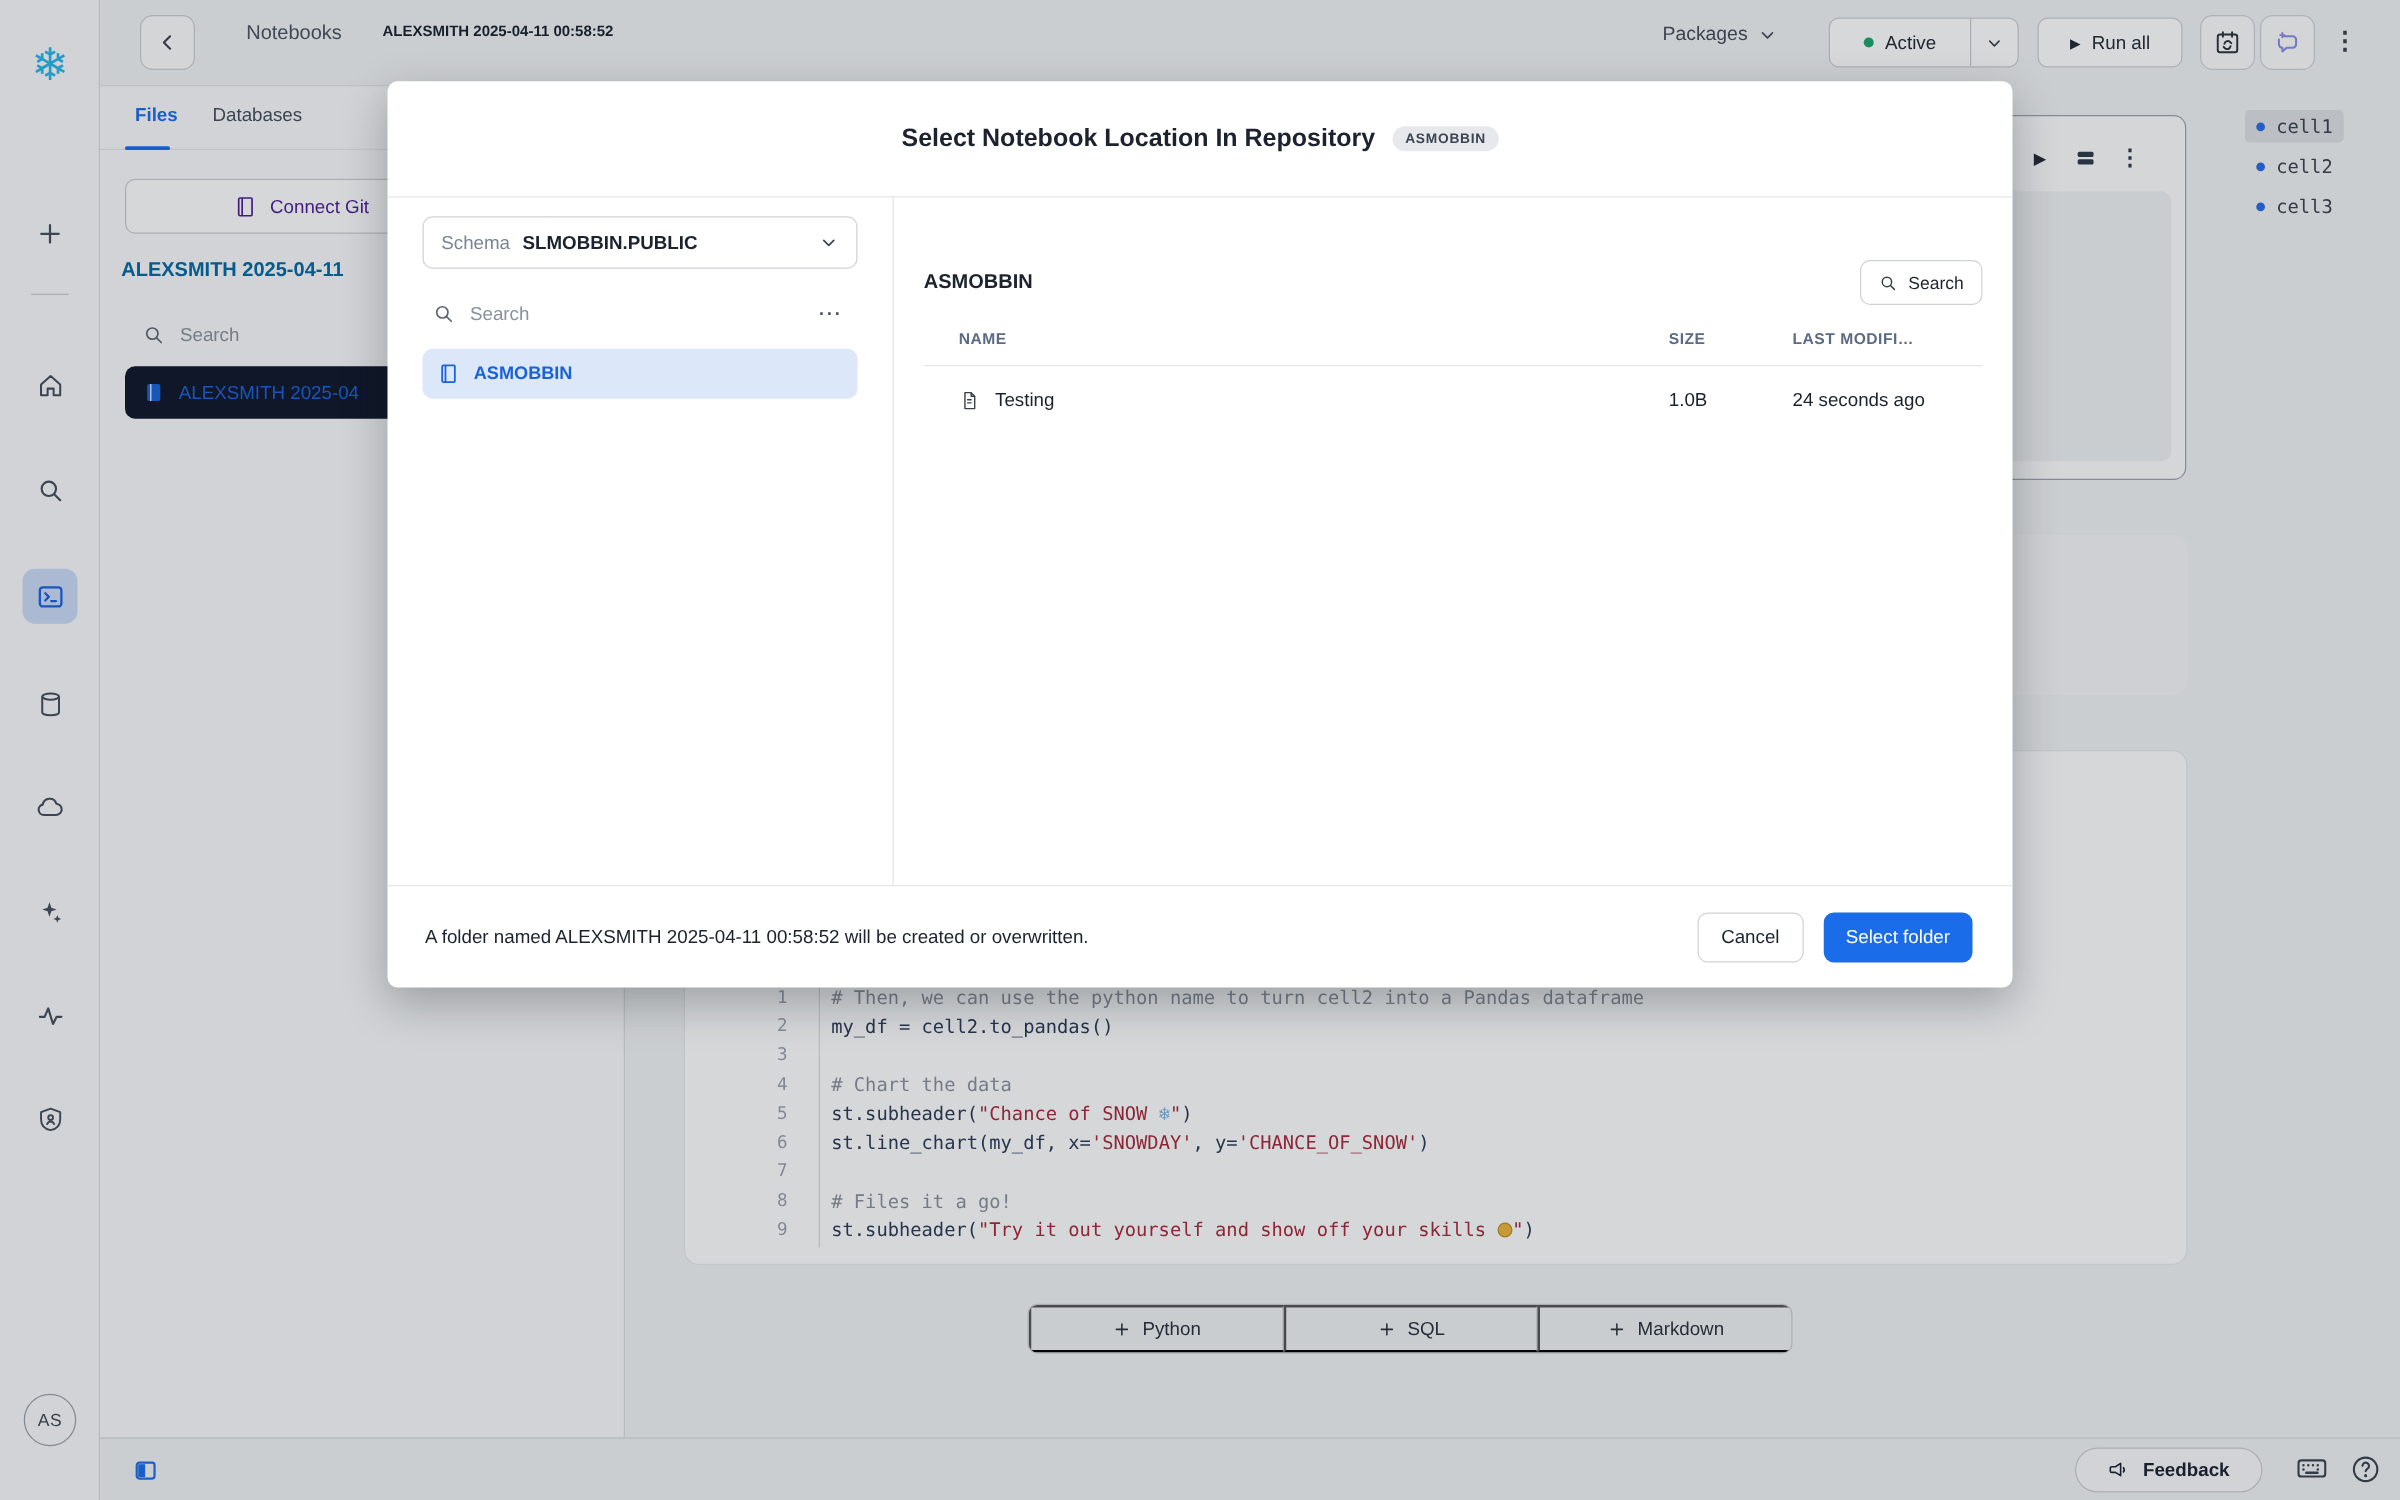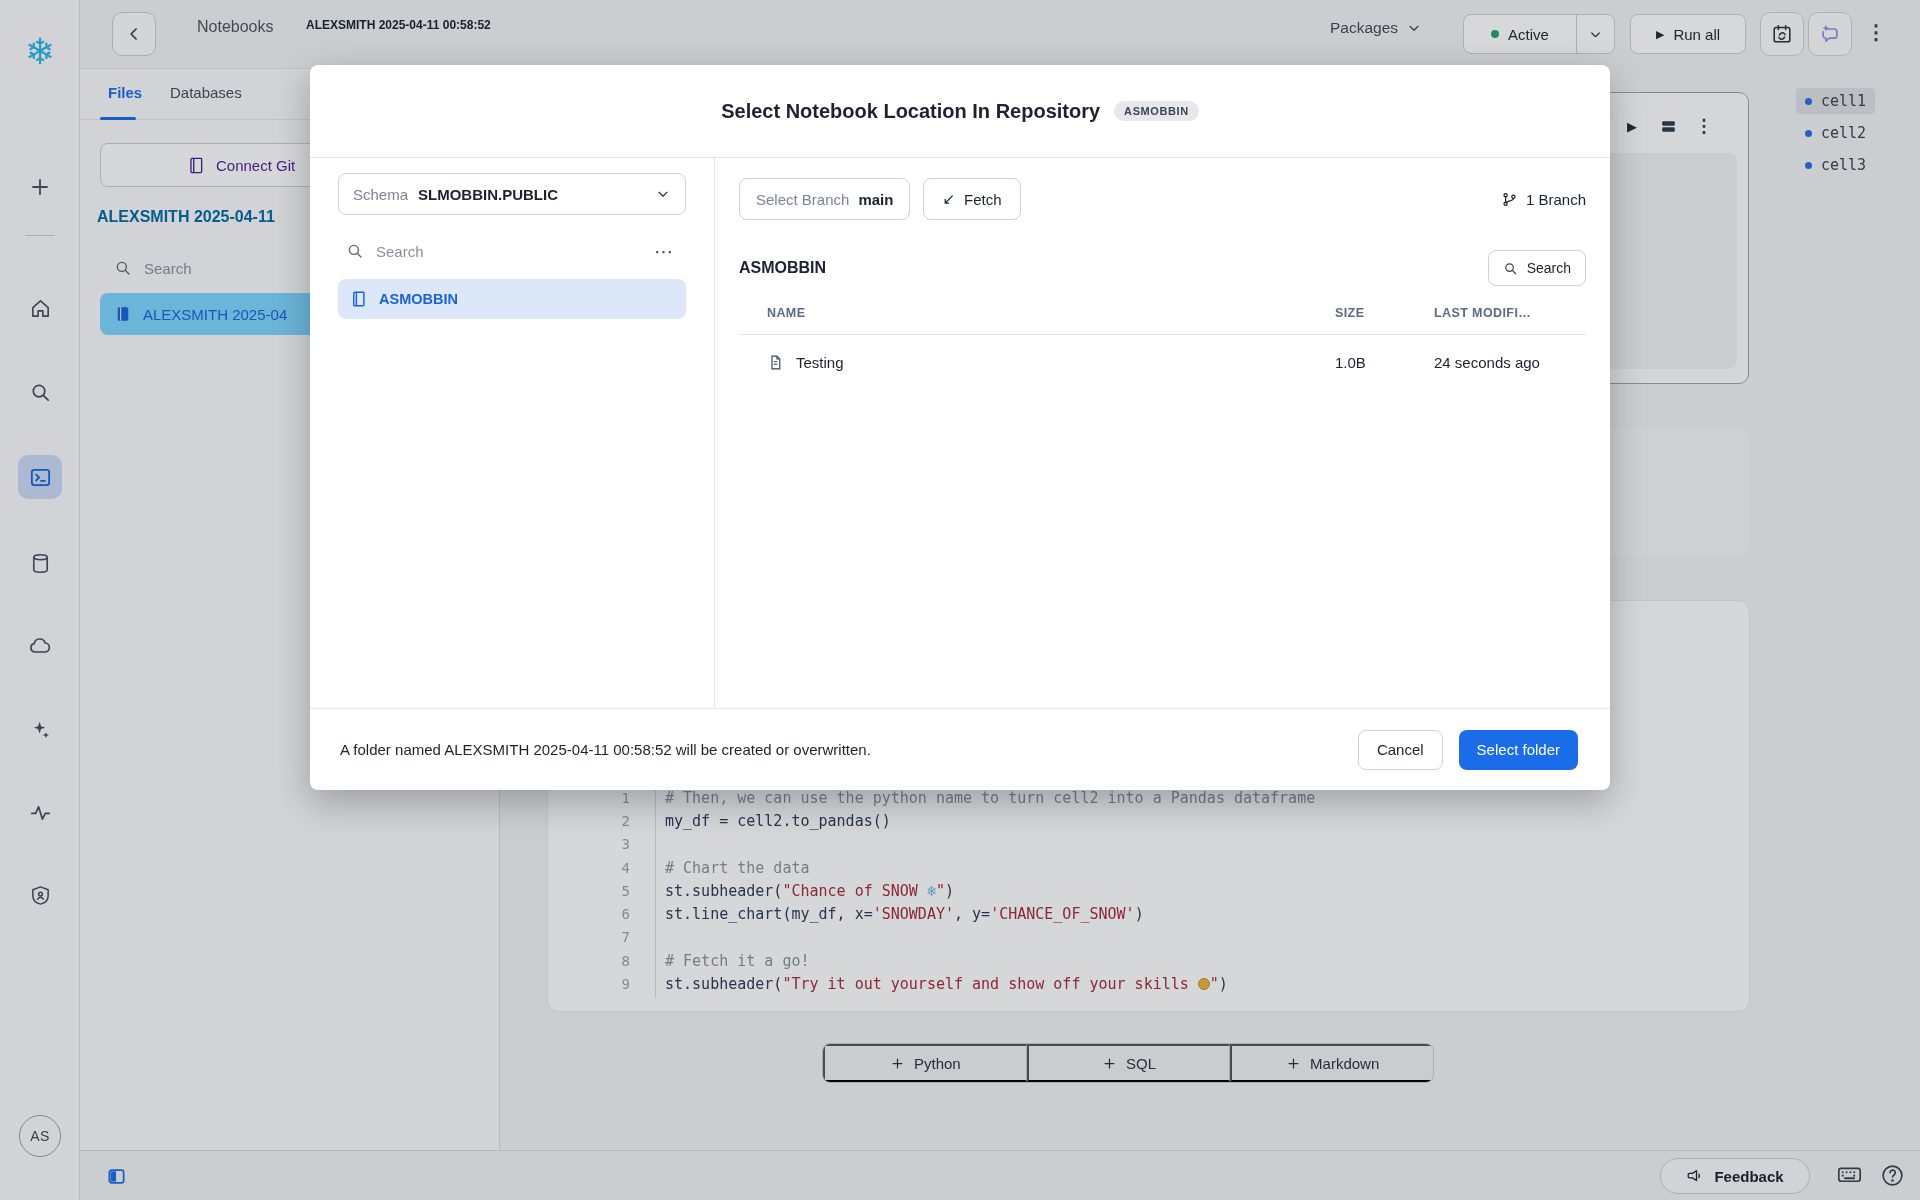--- a/index.html
+++ b/index.html
@@ -30,21 +30,21 @@
   
   .filespanel{position:absolute;left:80px;top:68px;width:420px;height:1082px;background:#f6f7f9;border-top:1px solid #e0e2e6;border-right:1px solid #d8dade;overflow:hidden;}
   .tabsrow{position:absolute;left:0;top:0;width:100%;height:51px;border-bottom:1px solid #e3e5e8;}
   .tab-files{position:absolute;left:28px;top:15px;font-size:15px;font-weight:700;color:#1a6ce8;}
   .tab-underline{position:absolute;left:20px;top:48px;width:36px;height:3px;background:#1a6ce8;border-radius:2px;}
   .tab-db{position:absolute;left:90px;top:15px;font-size:15px;color:#454d5b;font-weight:500;}
   .connectgit{position:absolute;left:20px;top:74px;width:380px;height:44px;border:1px solid #c9ccd1;border-radius:8px;background:#fbfcfd;display:flex;align-items:center;padding-left:86px;gap:10px;font-size:15px;color:#4c1d95;font-weight:500;}
   .fp-heading{position:absolute;left:17px;top:139px;font-size:16px;font-weight:700;color:#0369a1;white-space:nowrap;}
   .fp-search{position:absolute;left:34px;top:190px;display:flex;align-items:center;gap:12px;color:#5b6472;}
   .fp-search span{font-size:15px;color:#8a919d;}
-  .fp-item{position:absolute;left:20px;top:224px;width:380px;height:42px;background:#7dd3fc;border-radius:8px;display:flex;align-items:center;padding-left:14px;gap:11px;color:#1a62d8;}
+  .fp-item{position:absolute;left:20px;top:224px;width:380px;height:42px;background:#0f172a;border-radius:8px;display:flex;align-items:center;padding-left:14px;gap:11px;color:#1a62d8;}
   .fp-item span{font-size:15px;font-weight:500;white-space:nowrap;}
   
   .cellpanel{position:absolute;left:940px;top:92px;width:809px;height:292px;background:#fafbfc;border:1.5px solid #9aa3af;border-radius:10px;}
   .cellpanel-inner{position:absolute;left:60px;top:60px;right:11px;bottom:14px;background:#eef0f2;border-radius:8px;}
   .ct-icon{position:absolute;top:112px;width:28px;height:28px;display:flex;align-items:center;justify-content:center;color:#2f3b4c;}
   .panelA{position:absolute;left:547px;top:428px;width:1203px;height:128px;background:#f3f4f6;border-radius:12px;}
   .codepanel{position:absolute;left:547px;top:600px;width:1203px;height:412px;background:#fbfcfd;border:1px solid #e4e6ea;border-radius:12px;}
   .gutterline{position:absolute;left:655px;top:770px;height:228px;width:1px;background:#d7dade;}
   .codelines{position:absolute;left:565px;top:786px;width:1160px;font-family:"DejaVu Sans Mono",monospace;font-size:15px;}
   .code-line{display:flex;height:23.3px;align-items:center;white-space:pre;}
@@ -271,21 +271,21 @@
   <div class="codepanel"></div>
   <div class="gutterline"></div>
   <div class="codelines">
       <div class="code-line"><span class="ln">1</span><span class="code-text"><span class="seg-c"># Then, we can use the python name to turn cell2 into a Pandas dataframe</span></span></div>
       <div class="code-line"><span class="ln">2</span><span class="code-text"><span class="seg-d">my_df = cell2.to_pandas()</span></span></div>
       <div class="code-line"><span class="ln">3</span><span class="code-text"></span></div>
       <div class="code-line"><span class="ln">4</span><span class="code-text"><span class="seg-c"># Chart the data</span></span></div>
       <div class="code-line"><span class="ln">5</span><span class="code-text"><span class="seg-d">st.subheader(</span><span class="seg-s">"Chance of SNOW </span><span class="seg-snow">❄</span><span class="seg-s">"</span><span class="seg-d">)</span></span></div>
       <div class="code-line"><span class="ln">6</span><span class="code-text"><span class="seg-d">st.line_chart(my_df, x=</span><span class="seg-s">'SNOWDAY'</span><span class="seg-d">, y=</span><span class="seg-s">'CHANCE_OF_SNOW'</span><span class="seg-d">)</span></span></div>
       <div class="code-line"><span class="ln">7</span><span class="code-text"></span></div>
-      <div class="code-line"><span class="ln">8</span><span class="code-text"><span class="seg-c"># Fetch it a go!</span></span></div>
+      <div class="code-line"><span class="ln">8</span><span class="code-text"><span class="seg-c"># Files it a go!</span></span></div>
       <div class="code-line"><span class="ln">9</span><span class="code-text"><span class="seg-d">st.subheader(</span><span class="seg-s">"Try it out yourself and show off your skills </span><span class="medal-dot"></span><span class="seg-s">"</span><span class="seg-d">)</span></span></div>
     </div>
 
   <div class="celllist">
       <div class="cell-item sel">
         <span class="cell-dot"></span>
         <span>cell1</span>
       </div>
       <div class="cell-item">
         <span class="cell-dot"></span>
@@ -373,40 +373,20 @@
         </div>
         <div class="treeitem">
           <svg width="18" height="18" viewBox="0 0 24 24" fill="none" stroke="currentColor" stroke-width="1.9" stroke-linejoin="round">
               <path d="M6.5 3h11a1 1 0 011 1v16a1 1 0 01-1 1h-11A1.5 1.5 0 015 19.5v-15A1.5 1.5 0 016.5 3z"></path>
               <path d="M8.5 3v18"></path>
             </svg>
           <span>ASMOBBIN</span>
         </div>
       </div>
       <div class="m-right">
-        <div class="branchrow">
-          <div class="m-btn branchsel">
-            <span class="lbl">Select Branch</span>
-            <span class="val">main</span>
-          </div>
-          <button class="m-btn fetchbtn">
-            <span class="fetcharrow">↙</span>
-            <span>Fetch</span>
-          </button>
-          <div class="branchcount">
-            <svg width="17" height="17" viewBox="0 0 24 24" fill="none" stroke="#1c232e" stroke-width="1.7" stroke-linecap="round">
-                <circle cx="6.5" cy="6" r="2.3"></circle>
-                <circle cx="6.5" cy="18" r="2.3"></circle>
-                <circle cx="17.5" cy="8" r="2.3"></circle>
-                <path d="M6.5 8.3v7.4"></path>
-                <path d="M17.5 10.3c0 3-3 3.4-6 4-2.2.5-4 1.2-4.6 2.7"></path>
-              </svg>
-            <span>1 Branch</span>
-          </div>
-        </div>
         <div class="reporow">
           <span class="repohead">ASMOBBIN</span>
           <button class="m-btn minisearch">
             <svg width="15" height="15" viewBox="0 0 24 24" fill="none" stroke="#39404a" stroke-width="1.9" stroke-linecap="round">
                 <circle cx="10.5" cy="10.5" r="6"></circle>
                 <path d="M15 15l5 5"></path>
               </svg>
             <span>Search</span>
           </button>
         </div>

